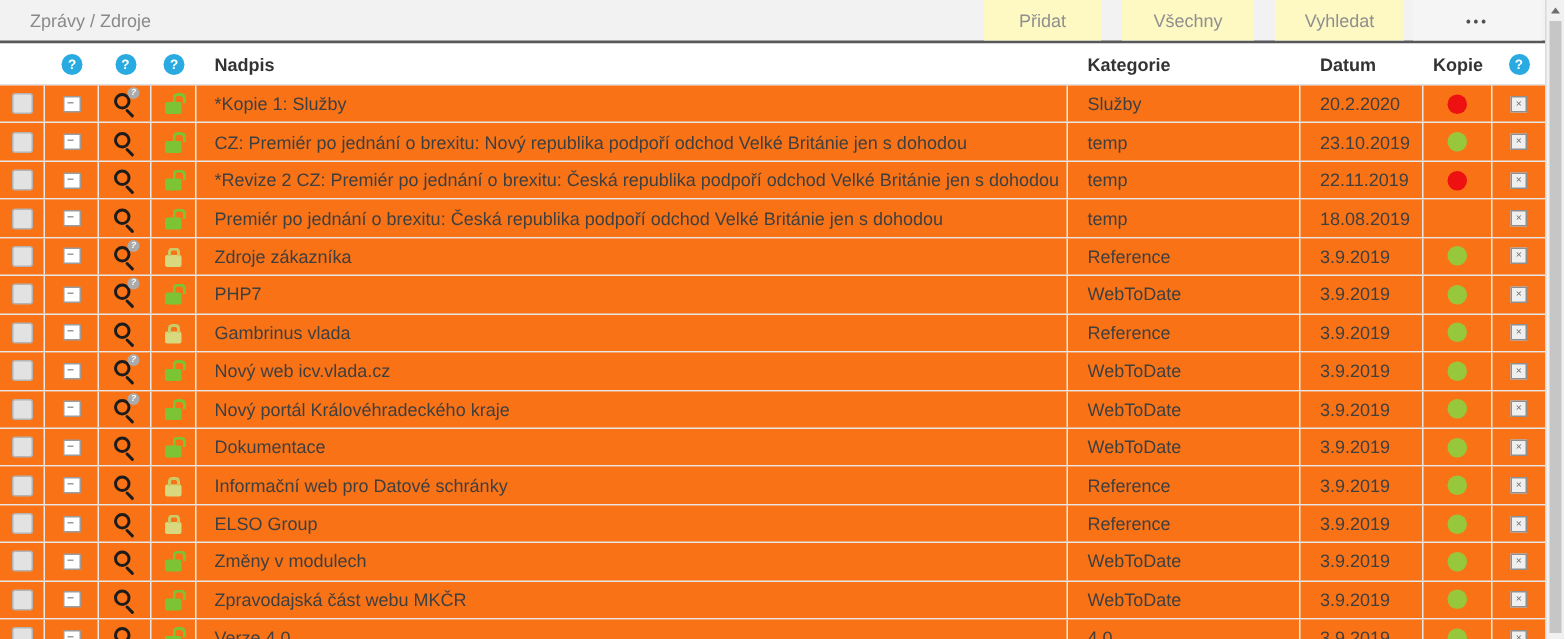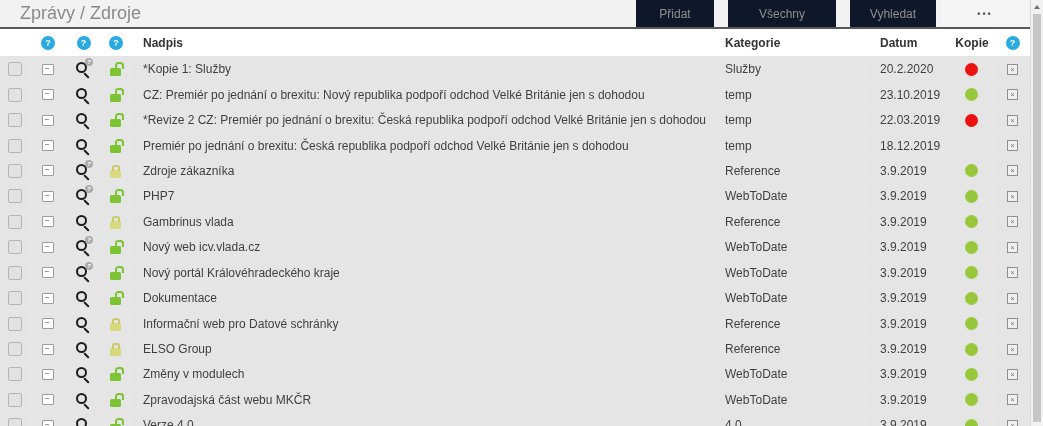--- a/index.html
+++ b/index.html
@@ -7,47 +7,47 @@
     position:relative;width:1043px;height:426px;overflow:hidden;
     font-family:"Liberation Sans","DejaVu Sans",sans-serif;
     background:#fff;
   }
   
   .topbar{
     width:1030px;height:27px;background:#f2f2f2;
     border-bottom:2px solid #58585a;
     display:flex;align-items:center;justify-content:space-between;
   }
-  .page-title{color:#8a8a8a;font-size:18px;padding-left:20px;white-space:nowrap;}
+  .page-title{color:#8a8a8a;font-size:12px;padding-left:20px;white-space:nowrap;}
   .tb-group{display:flex;align-items:center;height:100%;margin-right:2px;}
   .tb-btn{
     height:100%;border:none;cursor:pointer;
-    background:#0f172a;color:#8f8f8f;font-size:12px;
+    background:#fef9c3;color:#8f8f8f;font-size:12px;
     font-family:inherit;width:86px;margin-left:14px;
   }
-  .tb-btn.b1{width:78px}.tb-btn.b2{width:108px}
+  .tb-btn.b1{width:78px}.tb-btn.b2{width:88px}
   .tb-btn.more{background:#f5f5f5;color:#4f4f4f;font-size:9px;letter-spacing:2px;font-weight:bold;margin-left:6px;}
   
   .thead{
     width:1030px;height:27px;display:flex;align-items:center;
     border-bottom:1px solid #e2e2e2;background:#fff;
     font-size:12px;font-weight:bold;color:#333;
   }
   .c{display:flex;align-items:center;justify-content:center;height:100%;box-sizing:border-box;flex:none;}
   .c-check{width:30px}.c-expand{width:36px}.c-preview{width:35px}.c-lock{width:30px}
   .c-title{flex:1;justify-content:flex-start;padding-left:12px;min-width:0;}
   .c-cat{width:155px;justify-content:flex-start;padding-left:13px}
   .c-date{width:82px;justify-content:flex-start;padding-left:13px}
   .c-status{width:46px}
   .c-action{width:35px}
   
   .rows{width:1030px;}
   .row{
     display:flex;align-items:center;height:25.45px;box-sizing:border-box;
-    border-bottom:1px solid #e7e7e7;font-size:12px;color:#3f3f3f;background:#e5e5e5;
+    border-bottom:1px solid #e7e7e7;font-size:12px;color:#3f3f3f;background:#f97316;
   }
   .row .c{border-right:1px solid #e7e7e7;}
   .row .c-action{border-right:none;}
   .row .c-title{overflow:hidden;white-space:nowrap;text-overflow:clip;}
   
   .help-q{
     width:14px;height:14px;border-radius:50%;background:#29abe2;color:#fff;
     font-size:9px;font-weight:bold;display:flex;align-items:center;justify-content:center;
     cursor:pointer;flex:none;
   }
@@ -176,21 +176,21 @@
         <span class="expand-ic"></span>
       </div>
       <div class="c c-preview">
         <span class="mag plain"></span>
       </div>
       <div class="c c-lock">
         <span class="lock open"></span>
       </div>
       <div class="c c-title">*Revize 2 CZ: Premiér po jednání o brexitu: Česká republika podpoří odchod Velké Británie jen s dohodou</div>
       <div class="c c-cat">temp</div>
-      <div class="c c-date">22.03.2019</div>
+      <div class="c c-date">22.11.2019</div>
       <div class="c c-status">
         <span class="dot red"></span>
       </div>
       <div class="c c-action">
         <span class="action-ic">×</span>
       </div>
     </div>
 
     <div class="row">
       <div class="c c-check">
@@ -200,21 +200,21 @@
         <span class="expand-ic"></span>
       </div>
       <div class="c c-preview">
         <span class="mag plain"></span>
       </div>
       <div class="c c-lock">
         <span class="lock open"></span>
       </div>
       <div class="c c-title">Premiér po jednání o brexitu: Česká republika podpoří odchod Velké Británie jen s dohodou</div>
       <div class="c c-cat">temp</div>
-      <div class="c c-date">18.12.2019</div>
+      <div class="c c-date">18.08.2019</div>
       <div class="c c-status">
         <span class="dot none"></span>
       </div>
       <div class="c c-action">
         <span class="action-ic">×</span>
       </div>
     </div>
 
     <div class="row">
       <div class="c c-check">

